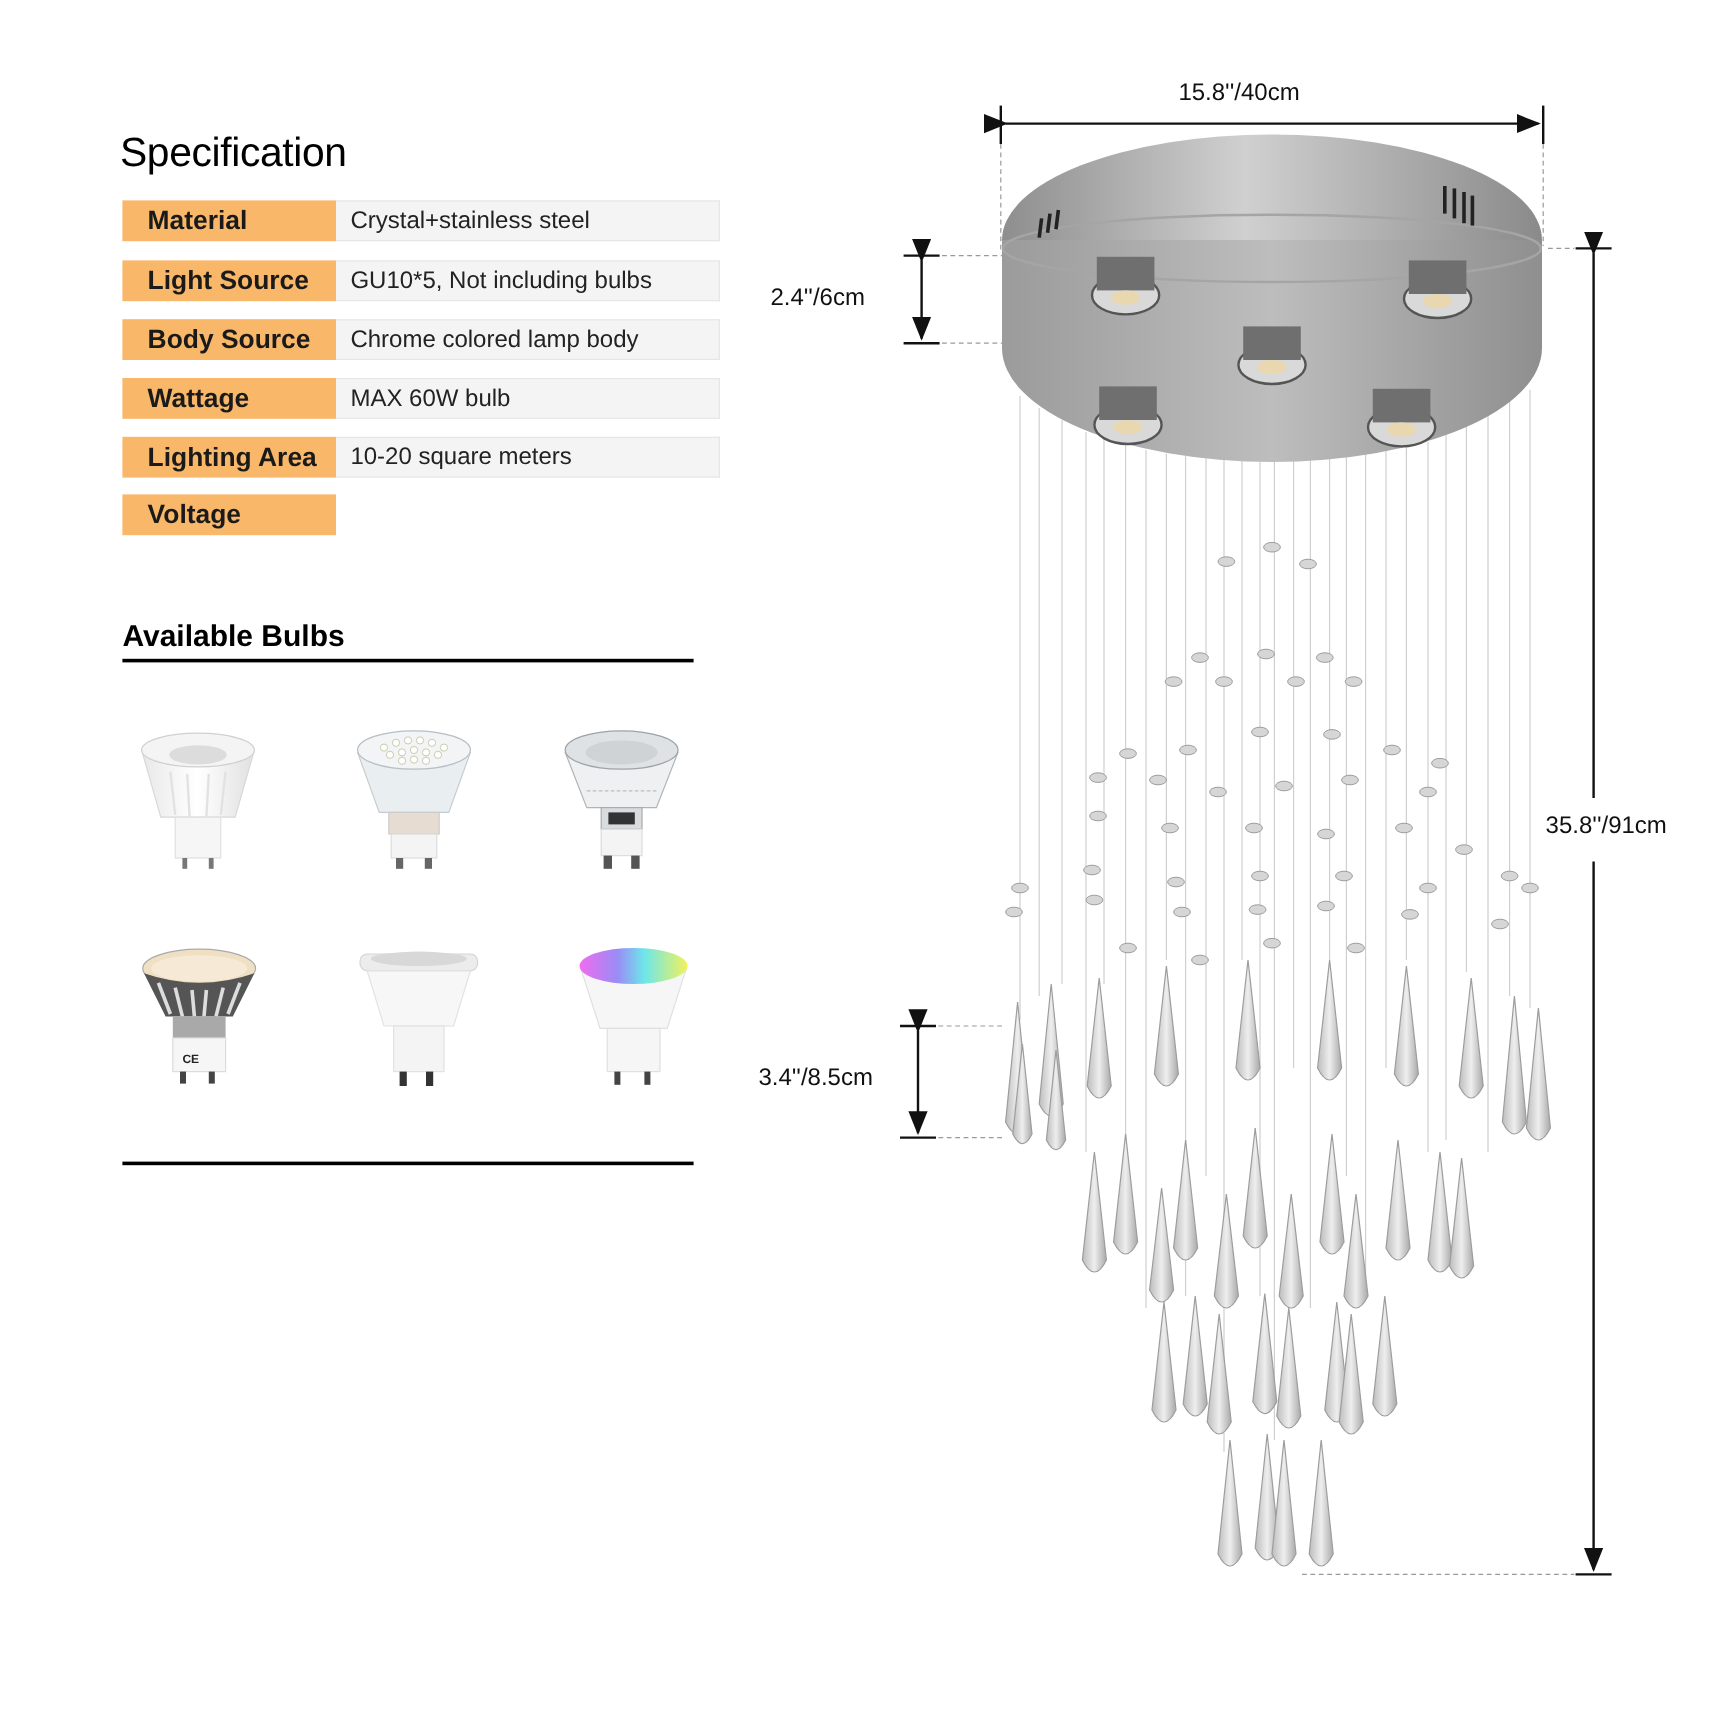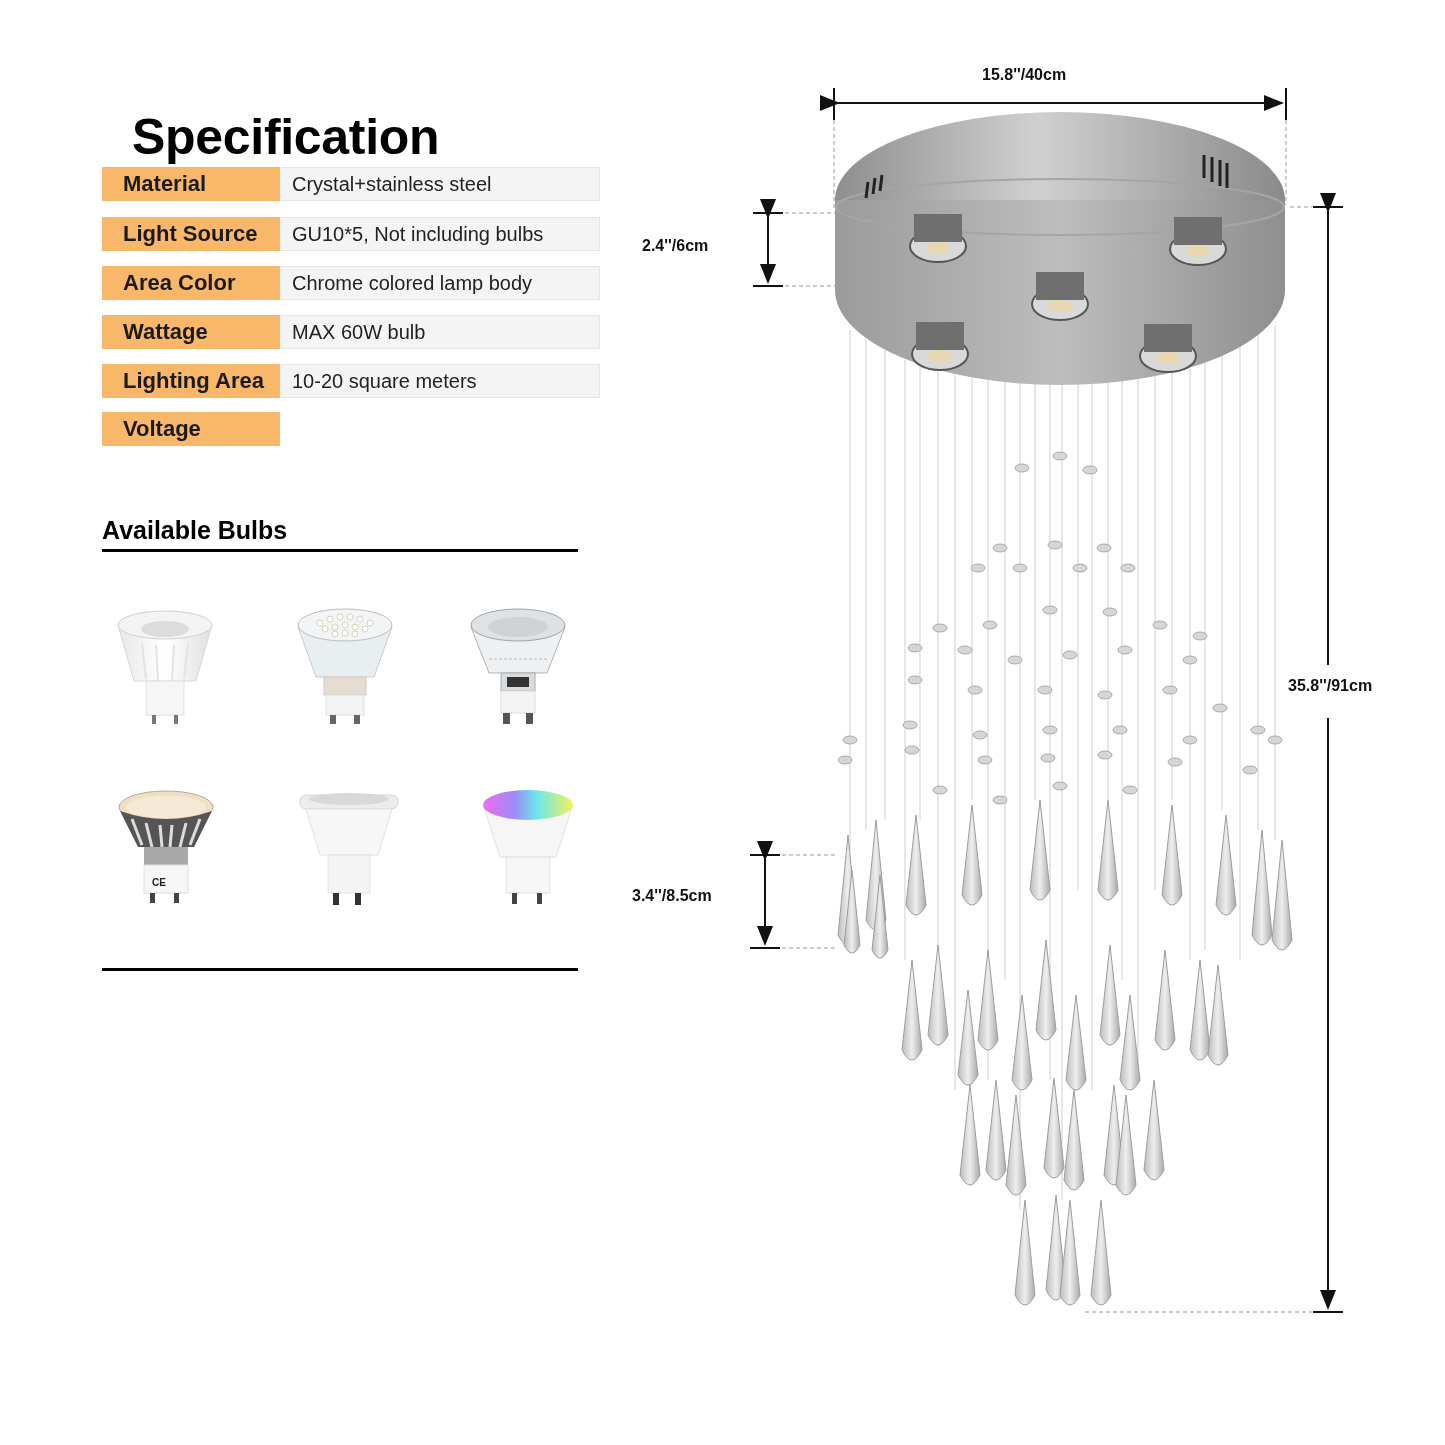--- a/index.html
+++ b/index.html
@@ -1,51 +1,51 @@
 <!DOCTYPE html>
 <html><head>
 <meta charset="utf-8">
 <style>
   html, body { margin: 0; padding: 0; background: #ffffff; }
   body { width: 1445px; height: 1445px; position: relative; overflow: hidden;
          font-family: "Liberation Sans", sans-serif; color: #111; }
   .abs { position: absolute; }
 
   
-  .spec-title { left: 100px; top: 108px; font-size: 50px; font-weight: bold; color: #000; letter-spacing: -0.3px; margin-left: 32px; }
+  .spec-title { left: 100px; top: 108px; font-size: 34px; font-weight: normal; color: #000; letter-spacing: -0.3px; }
   .spec-row { position: absolute; left: 102px; width: 498px; height: 34px; display: flex; border-radius: 11px; }
   .spec-label { width: 178px; height: 34px; background: #f9b769; box-sizing: border-box;
                 padding-left: 21px; font-size: 22px; font-weight: bold; color: #1a1a1a;
                 line-height: 34px; white-space: nowrap; }
   .spec-value { flex: 1; height: 34px; background: #f4f4f4; border: 1px solid #e6e6e6; border-left: none;
                 box-sizing: border-box; padding-left: 12px; font-size: 20px; color: #222; line-height: 32px; white-space: nowrap; }
 
   
   .bulbs-title { left: 102px; top: 516px; font-size: 25px; font-weight: bold; color: #000; }
   .rule { position: absolute; left: 102px; width: 476px; height: 3px; background: #000; }
   .bulb { position: absolute; width: 110px; height: 130px; }
 
   
-  .dim-label { font-size: 16px; font-weight: bold; color: #111; white-space: nowrap; }
+  .dim-label { font-size: 20px; font-weight: normal; color: #111; white-space: nowrap; }
 </style>
 </head>
 <body>
 
 <div class="abs spec-title">Specification</div>
 
 <div class="spec-row" style="top:167px">
   <div class="spec-label">Material</div>
   <div class="spec-value">Crystal+stainless steel</div>
 </div>
 <div class="spec-row" style="top:217px">
   <div class="spec-label">Light Source</div>
   <div class="spec-value">GU10*5, Not including bulbs</div>
 </div>
 <div class="spec-row" style="top:266px">
-  <div class="spec-label">Area Color</div>
+  <div class="spec-label">Body Source</div>
   <div class="spec-value">Chrome colored lamp body</div>
 </div>
 <div class="spec-row" style="top:315px">
   <div class="spec-label">Wattage</div>
   <div class="spec-value">MAX 60W bulb</div>
 </div>
 <div class="spec-row" style="top:364px">
   <div class="spec-label">Lighting Area</div>
   <div class="spec-value">10-20 square meters</div>
 </div>

